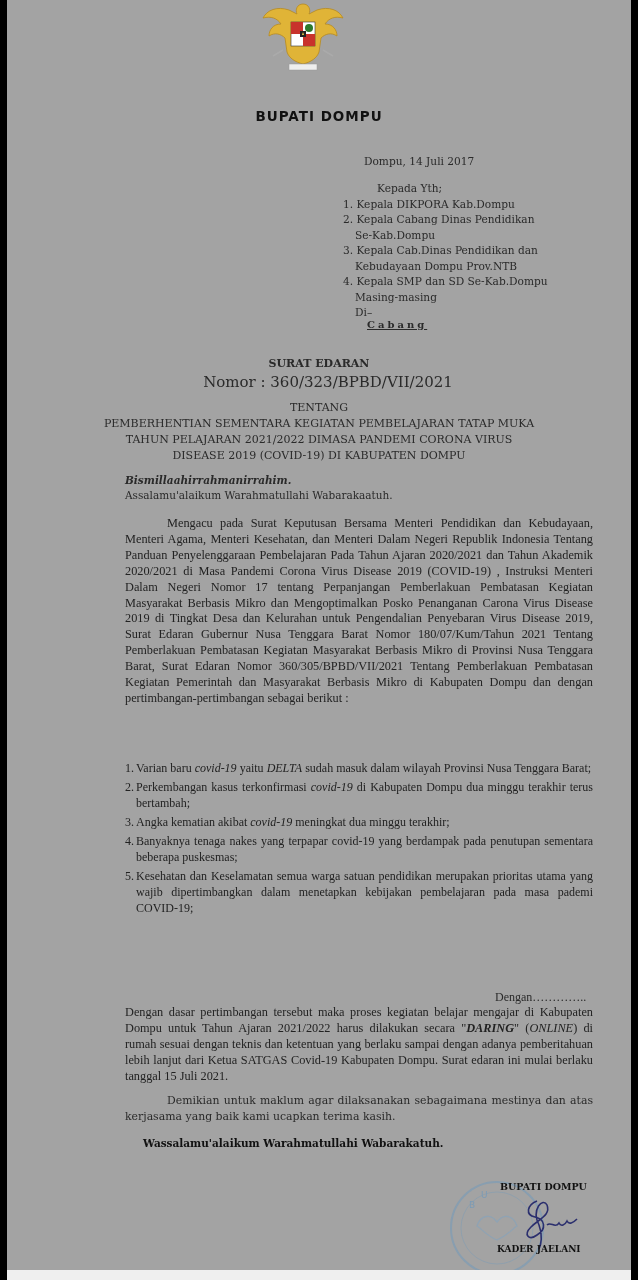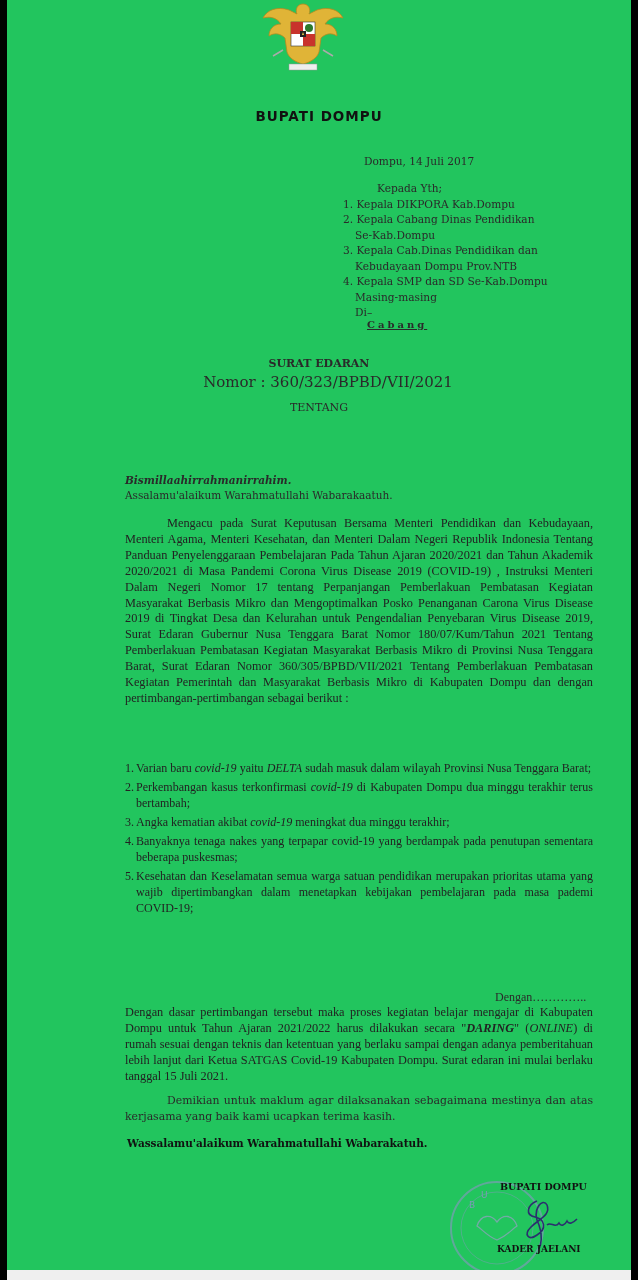--- a/index.html
+++ b/index.html
@@ -4,21 +4,21 @@
 <style>
   html, body { margin:0; padding:0; }
   body {
     width:638px; height:1280px; position:relative; overflow:hidden;
     background:#000;
     font-family:"DejaVu Serif", serif;
     color:#2a2a2a;
   }
   .page {
     position:absolute; left:7px; top:0; width:624px; height:1270px;
-    background:#22c55e;
+    background:#a3a3a3;
   }
   .bottom-strip {
     position:absolute; left:7px; top:1270px; width:624px; height:10px;
     background:#efefef;
   }
   .abs { position:absolute; }
   .emblem { left:252px; top:0; width:88px; height:75px; }
   .heading {
     left:0; width:624px; top:108px; text-align:center;
     font-family:"DejaVu Sans", sans-serif; font-weight:bold;
@@ -45,21 +45,21 @@
     font-size:12.3px; line-height:15.9px; color:#222;
   }
   .p1 { top:516px; text-indent:42px; }
   .list { left:118px; width:468px; top:760px; font-family:"Liberation Serif", serif; font-size:12px; line-height:16px; color:#222; }
   .list-item { display:flex; text-align:justify; margin-bottom:3px; }
   .list-num { width:11px; flex:none; }
   .list-text { flex:1; }
   .dengan-cont { left:488px; top:990px; font-family:"Liberation Serif", serif; font-size:12px; }
   .p2 { top:1005px; }
   .p3 { left:118px; width:468px; top:1093px; font-size:10.9px; line-height:16px; text-align:justify; text-indent:42px; }
-  .closing { left:120px; top:1137px; font-weight:bold; font-size:10.5px; color:#111; }
+  .closing { left:136px; top:1137px; font-weight:bold; font-size:10.5px; color:#111; }
   .sig-title { left:493px; top:1181px; font-weight:bold; font-size:9.5px; color:#111; }
   .sig-name { left:490px; top:1244px; font-weight:bold; font-size:9px; color:#111; }
   .stamp { left:440px; top:1178px; width:100px; height:100px; }
   .signature { left:510px; top:1195px; width:65px; height:55px; }
 </style>
 </head>
 <body>
 
 <div class="page">
 
@@ -88,20 +88,25 @@
     <div class="line ind1">Kebudayaan Dompu Prov.NTB</div>
     <div class="line"><span>4.</span> <span>Kepala SMP dan SD Se-Kab.Dompu</span></div>
     <div class="line ind1">Masing-masing</div>
     <div class="line ind1">Di–</div>
   </div>
   <div class="abs tempat">Cabang</div>
 
   <div class="abs center-block se-title">SURAT EDARAN</div>
   <div class="abs center-block se-num">Nomor : 360/323/BPBD/VII/2021</div>
   <div class="abs center-block tentang">TENTANG</div>
+  <div class="abs center-block subject">
+    <div>PEMBERHENTIAN SEMENTARA KEGIATAN PEMBELAJARAN TATAP MUKA</div>
+    <div>TAHUN PELAJARAN 2021/2022 DIMASA PANDEMI CORONA VIRUS</div>
+    <div>DISEASE 2019 (COVID-19) DI KABUPATEN DOMPU</div>
+  </div>
 
   <div class="abs bism">Bismillaahirrahmanirrahim.</div>
   <div class="abs salam">Assalamu'alaikum Warahmatullahi Wabarakaatuh.</div>
 
   <div class="abs para p1">Mengacu pada Surat Keputusan Bersama Menteri Pendidikan dan Kebudayaan, Menteri Agama, Menteri Kesehatan, dan Menteri Dalam Negeri Republik Indonesia Tentang Panduan Penyelenggaraan Pembelajaran Pada Tahun Ajaran 2020/2021 dan Tahun Akademik 2020/2021 di Masa Pandemi Corona Virus Disease 2019 (COVID-19) , Instruksi Menteri Dalam Negeri Nomor 17 tentang Perpanjangan Pemberlakuan Pembatasan Kegiatan Masyarakat Berbasis Mikro dan Mengoptimalkan Posko Penanganan Carona Virus Disease 2019 di Tingkat Desa dan Kelurahan untuk Pengendalian Penyebaran Virus Disease 2019, Surat Edaran Gubernur Nusa Tenggara Barat Nomor 180/07/Kum/Tahun 2021 Tentang Pemberlakuan Pembatasan Kegiatan Masyarakat Berbasis Mikro di Provinsi Nusa Tenggara Barat, Surat Edaran Nomor 360/305/BPBD/VII/2021 Tentang Pemberlakuan Pembatasan Kegiatan Pemerintah dan Masyarakat Berbasis Mikro di Kabupaten Dompu dan dengan pertimbangan-pertimbangan sebagai berikut :</div>
 
   <div class="abs list">
     <div class="list-item">
       <span class="list-num">1.</span>
       <span class="list-text"><span>Varian baru </span><i>covid-19</i><span> yaitu </span><i>DELTA</i><span> sudah masuk dalam wilayah Provinsi Nusa Tenggara Barat;</span></span>

